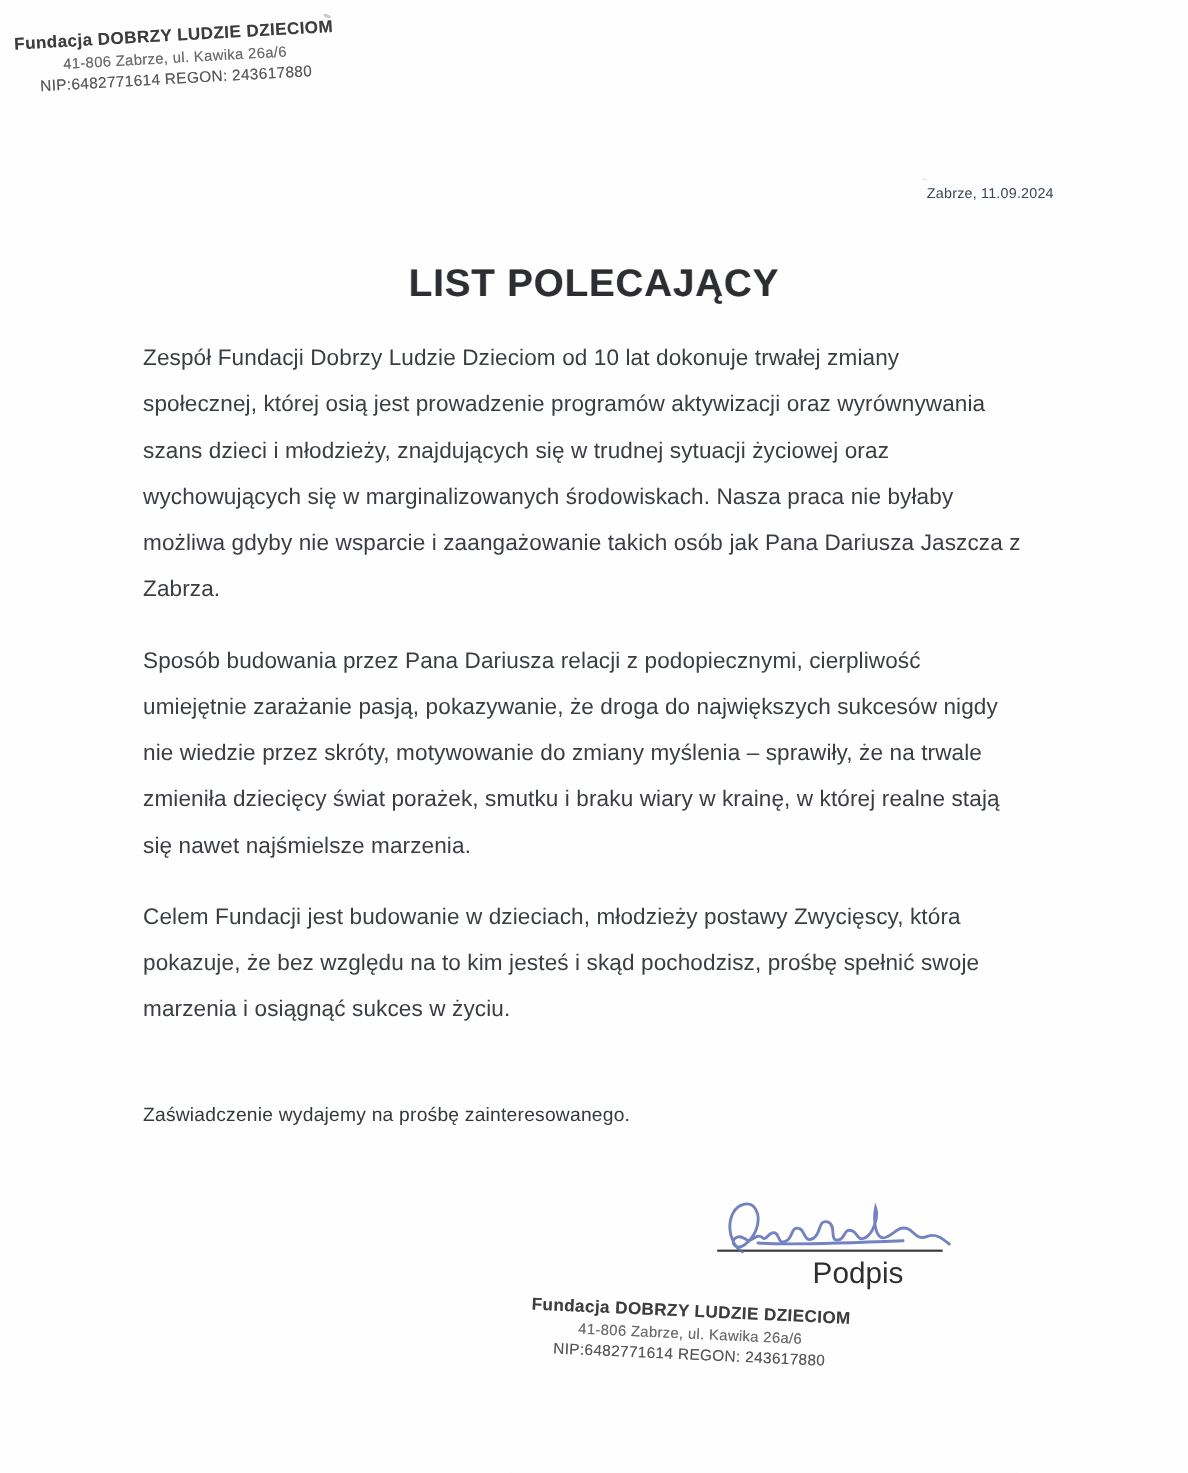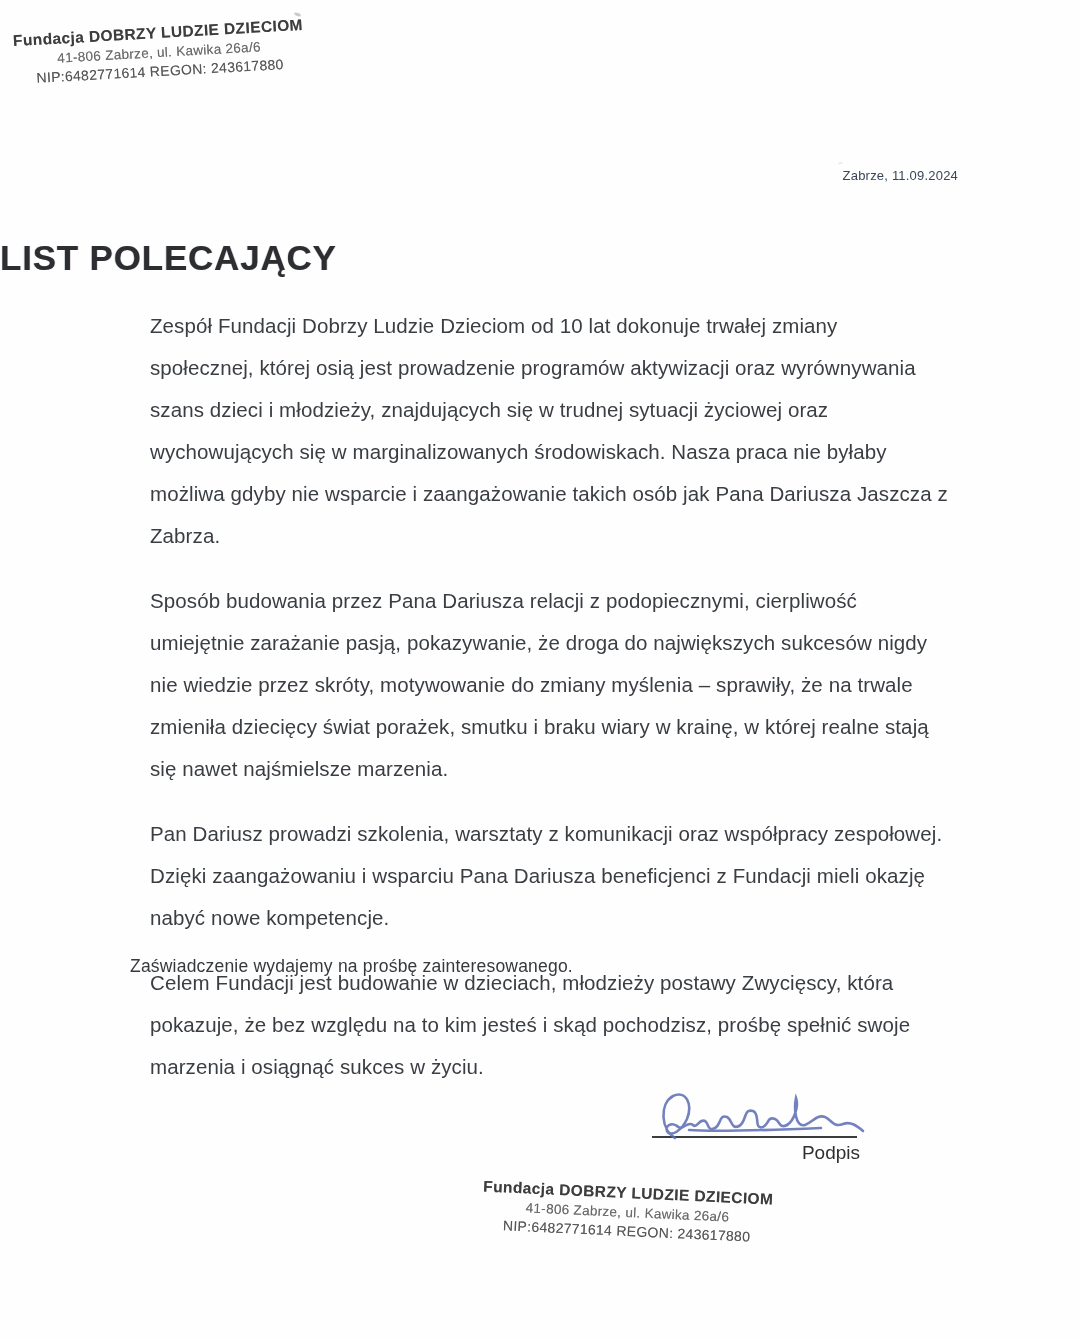--- a/index.html
+++ b/index.html
@@ -65,49 +65,48 @@
     color: #3a4556;
     letter-spacing: 0.2px;
   }
 
   
   .title {
     position: absolute;
     top: 238px;
     left: 0;
     width: 100%;
-    text-align: left;
+    text-align: center;
     margin: 0;
     font-size: 35px;
     font-weight: 700;
     letter-spacing: 0.8px;
     color: #2c2e31;
     text-shadow: 0.6px 0 0 rgba(100,60,110,0.25), -0.6px 0 0 rgba(40,85,60,0.25);
   }
 
   
   .letter-body {
     position: absolute;
     left: 130px;
     top: 305px;
     width: 835px;
-    margin-left: 20px;
   }
   .letter-body p {
     margin: 0 0 23px 0;
     font-size: 20.5px;
     line-height: 42px;
     color: #3a3e43;
     white-space: pre-line;
     letter-spacing: 0.1px;
   }
   .closing {
     position: absolute;
     left: 130px;
-    top: 956px;
+    top: 1003px;
     font-size: 17.5px;
     color: #35383c;
     letter-spacing: 0.2px;
   }
 
   
   .sig-svg {
     position: absolute;
     left: 653px;
     top: 1086px;
@@ -120,22 +119,22 @@
     top: 1136px;
     width: 205px;
     height: 0;
     border-top: 2px solid #3c3c3c;
   }
   .sig-label {
     position: absolute;
     left: 700px;
     top: 1142px;
     width: 160px;
-    text-align: right;
-    font-size: 19px;
+    text-align: center;
+    font-size: 27px;
     color: #2f2f2f;
   }
 
   
   .speck {
     position: absolute;
     background: rgba(140,140,140,0.45);
     border-radius: 50%;
   }
   .speck-1 { left: 294px; top: 13px;  width: 7px; height: 3px; transform: rotate(20deg); }
@@ -168,23 +167,20 @@
 społecznej, której osią jest prowadzenie programów aktywizacji oraz wyrównywania
 szans dzieci i młodzieży, znajdujących się w trudnej sytuacji życiowej oraz
 wychowujących się w marginalizowanych środowiskach. Nasza praca nie byłaby
 możliwa gdyby nie wsparcie i zaangażowanie takich osób jak Pana Dariusza Jaszcza z
 Zabrza.</p>
     <p>Sposób budowania przez Pana Dariusza relacji z podopiecznymi, cierpliwość
 umiejętnie zarażanie pasją, pokazywanie, że droga do największych sukcesów nigdy
 nie wiedzie przez skróty, motywowanie do zmiany myślenia – sprawiły, że na trwale
 zmieniła dziecięcy świat porażek, smutku i braku wiary w krainę, w której realne stają
 się nawet najśmielsze marzenia.</p>
-    <p>Pan Dariusz prowadzi szkolenia, warsztaty z komunikacji oraz współpracy zespołowej.
-Dzięki zaangażowaniu i wsparciu Pana Dariusza beneficjenci z Fundacji mieli okazję
-nabyć nowe kompetencje.</p>
     <p>Celem Fundacji jest budowanie w dzieciach, młodzieży postawy Zwycięscy, która
 pokazuje, że bez względu na to kim jesteś i skąd pochodzisz, prośbę spełnić swoje
 marzenia i osiągnąć sukces w życiu.</p>
   </div>
 
   <div class="closing">Zaświadczenie wydajemy na prośbę zainteresowanego.</div>
 
   <div class="sig-line"></div>
   <svg class="sig-svg" viewBox="0 0 215 66" fill="none" xmlns="http://www.w3.org/2000/svg">
     <g stroke="#5b6db5" stroke-width="2.6" stroke-linecap="round" fill="none" opacity="0.85">

